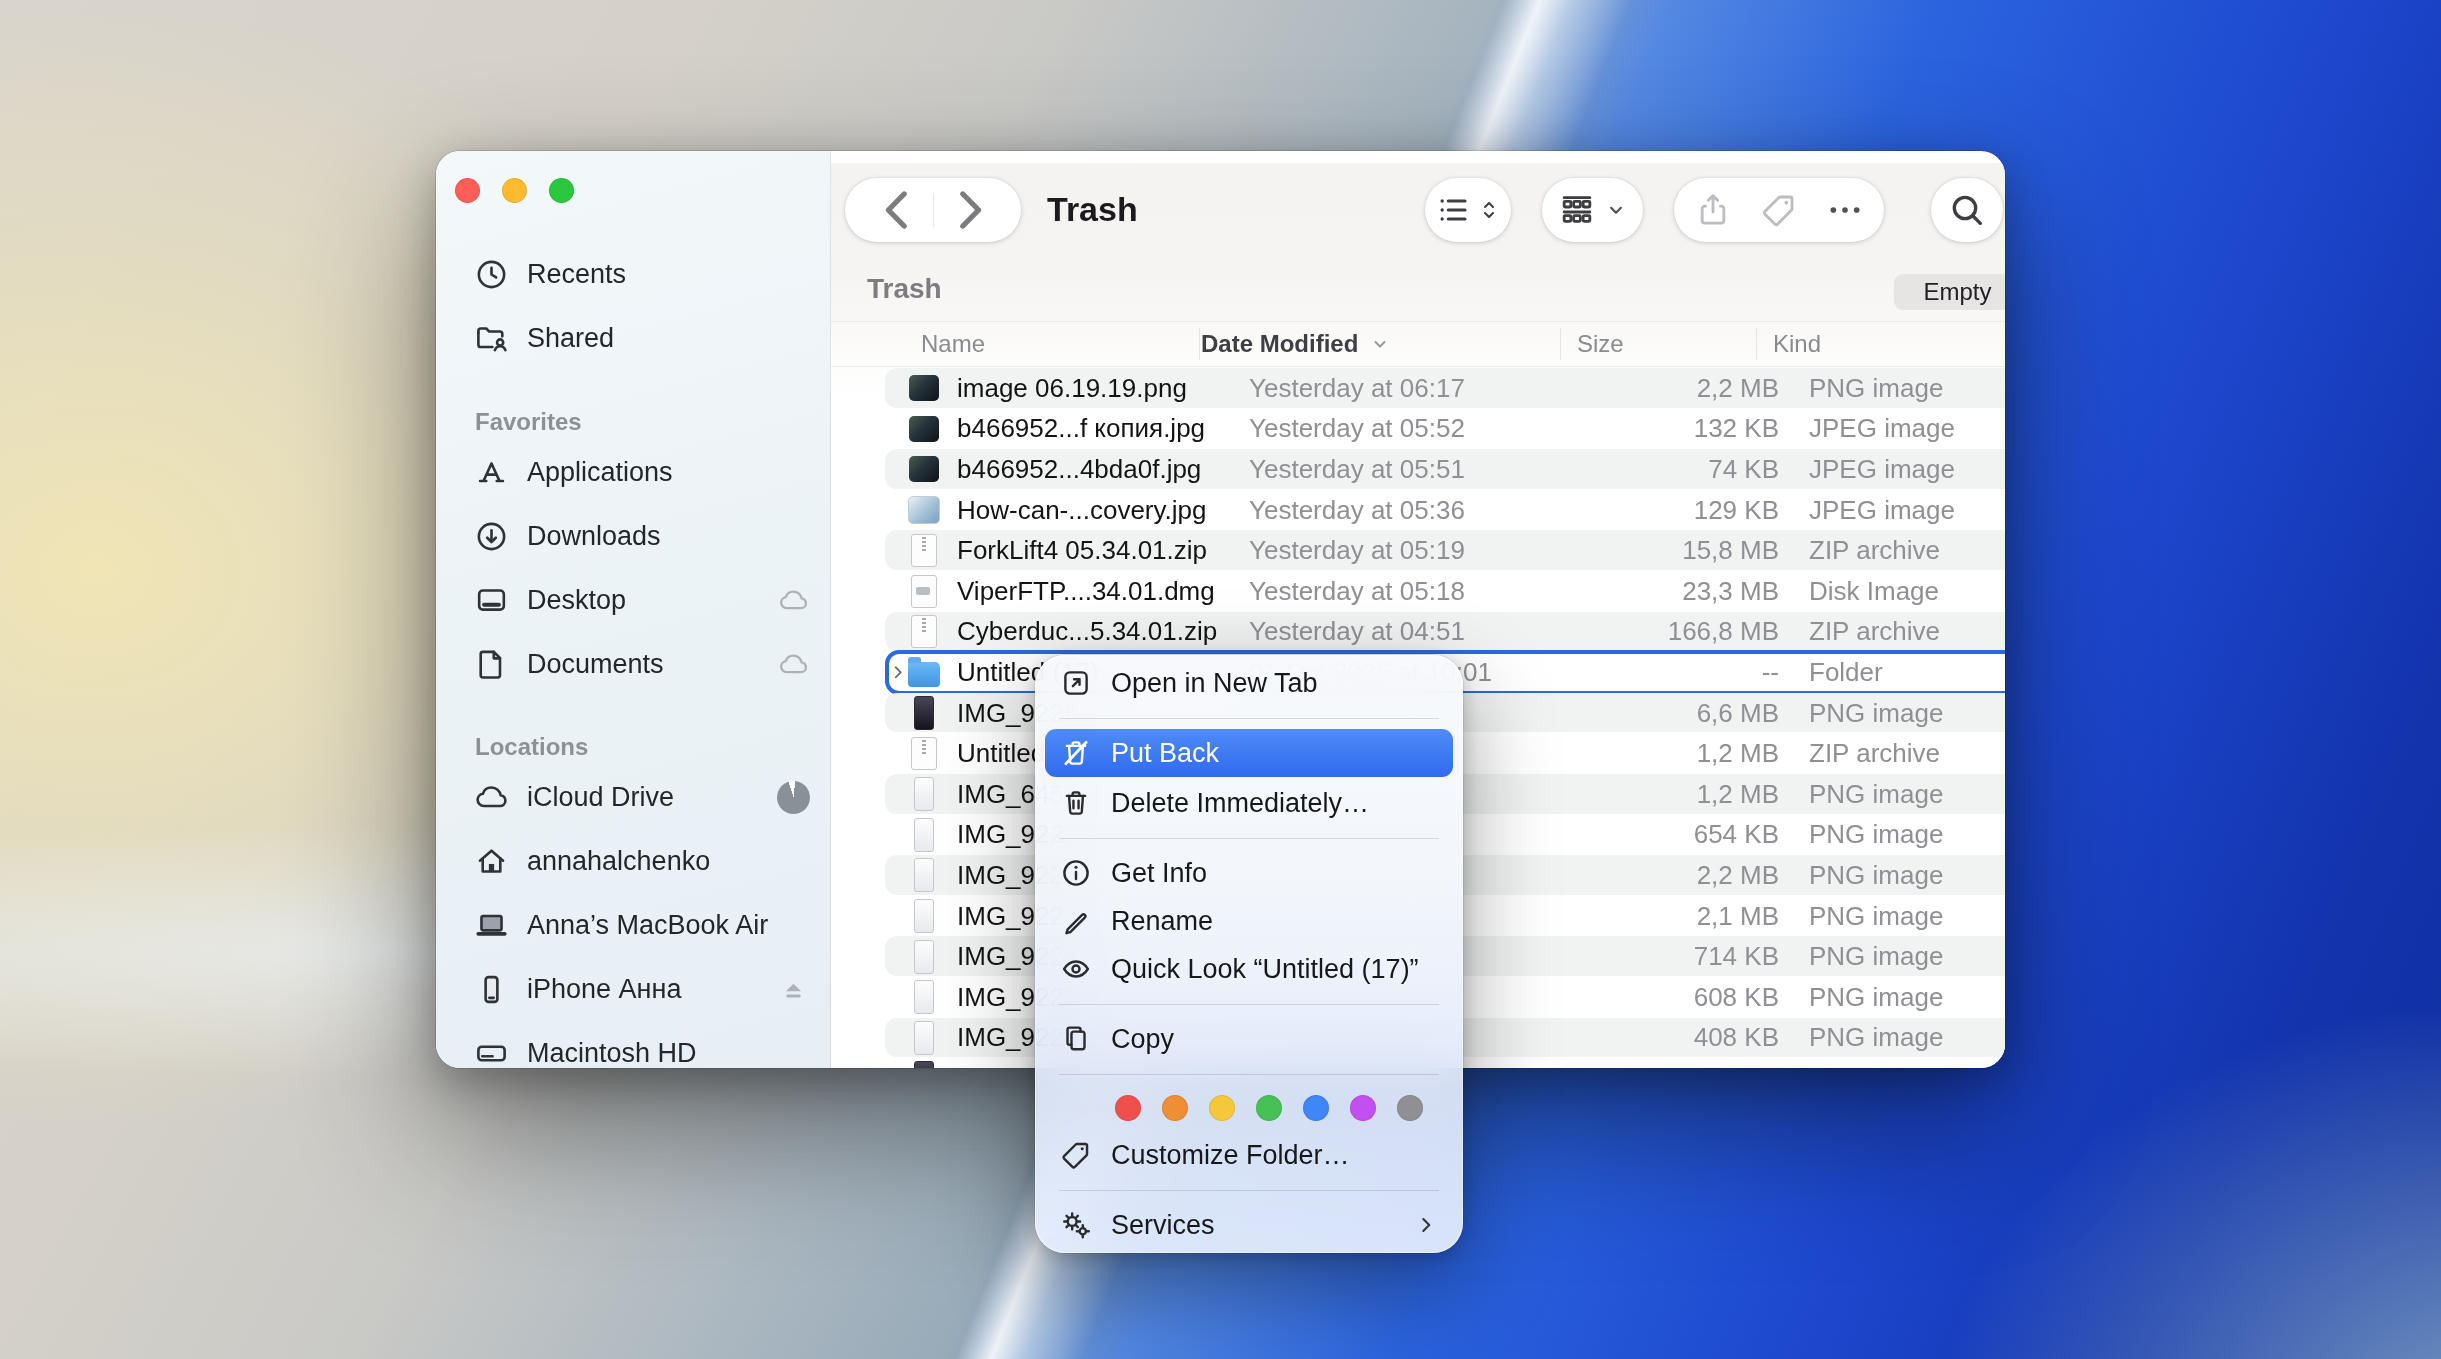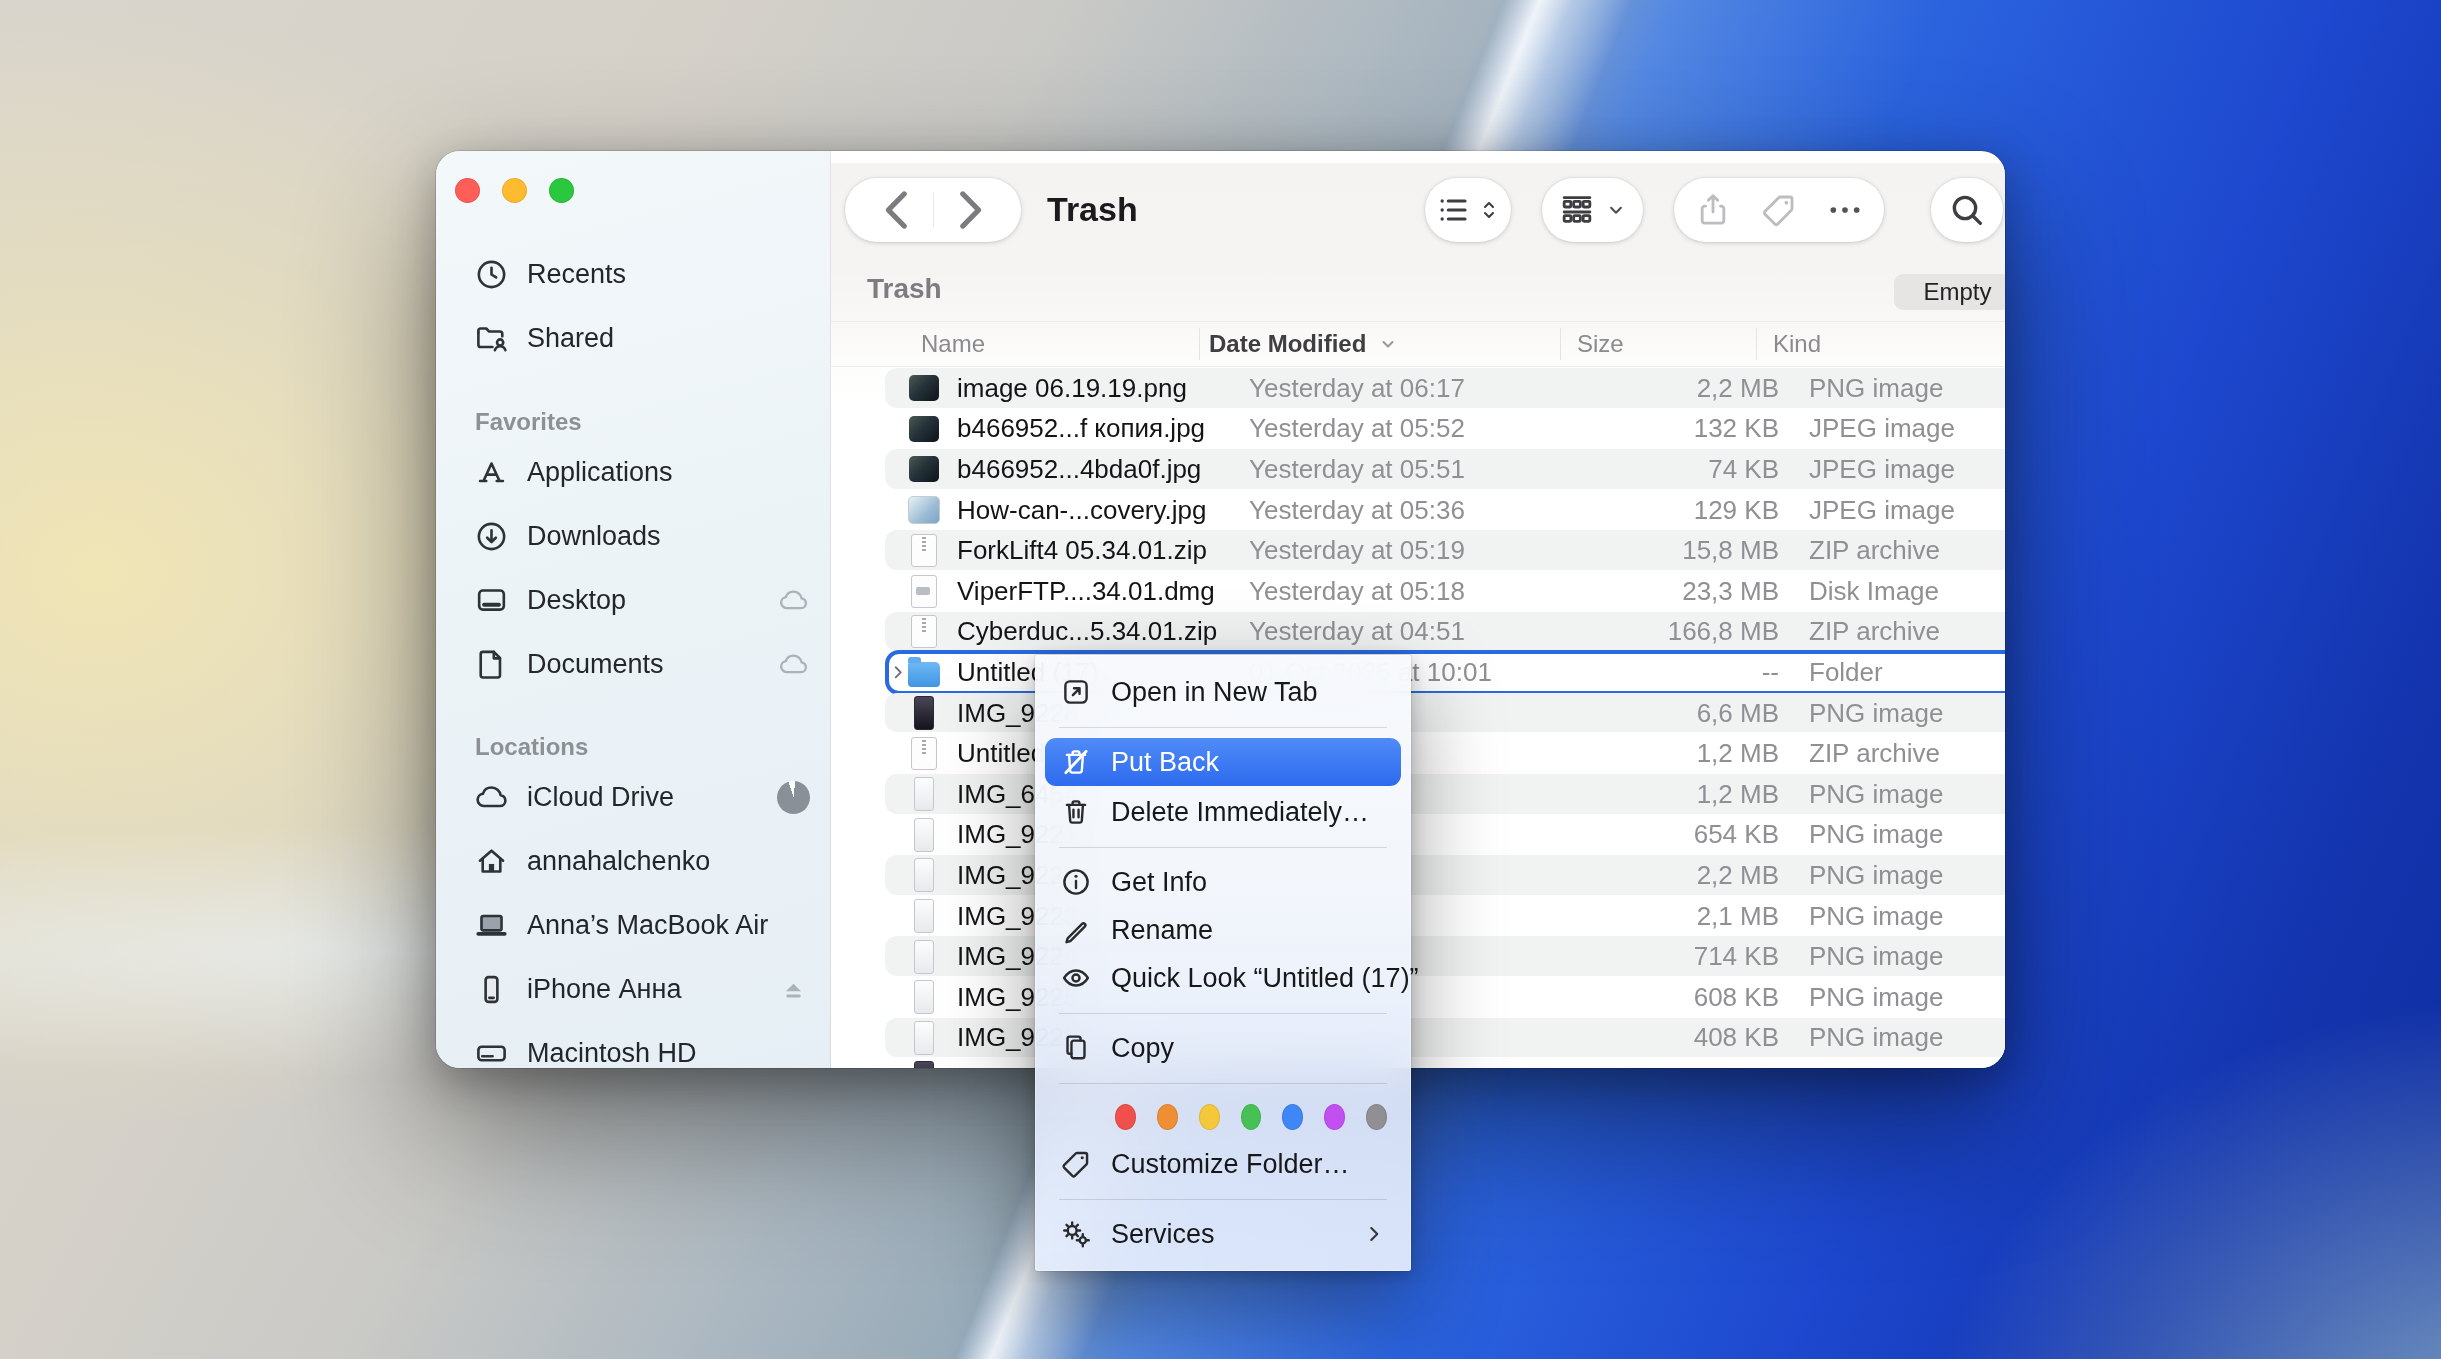--- a/index.html
+++ b/index.html
@@ -55,21 +55,21 @@
   .ic-dark{color:#3d3d42}.ic-light{color:#bcbcc1}.ic-mid{color:#515156}
 
   .section-title{position:absolute;left:36px;top:110px;font-size:28px;font-weight:700;color:#7d7d81;}
   .empty-btn{position:absolute;left:1063px;top:111px;width:107px;height:36px;border-radius:9px;
      background:#e6e5e4;display:flex;align-items:center;justify-content:center;
      font-size:24px;color:#222225;padding-left:10px;}
 
   .colhead{position:absolute;left:0;right:0;top:158px;height:44px;
      border-top:1px solid #ececeb;border-bottom:1px solid #ececeb;font-size:24px;color:#8a8a8f;}
   .ch{position:absolute;top:0;height:44px;display:flex;align-items:center;gap:10px;}
-  .ch-name{left:90px;}  .ch-date{left:378px;color:#3e3e43;font-weight:700;}
+  .ch-name{left:90px;}  .ch-date{left:370px;color:#3e3e43;font-weight:700;}
   .ch-size{left:746px;} .ch-kind{left:942px;}
   .ch-chev{width:24px;height:24px;color:#97979c;}
   .cdiv{position:absolute;top:6px;bottom:6px;width:1px;background:#e4e4e4;}
 
   
   #file-list{position:absolute;left:0;right:0;top:205px;bottom:0;overflow:hidden;padding-left:36px;}
   .row{position:relative;height:40.6px;font-size:26px;color:#141416;}
   .row .rowbg{position:absolute;left:18px;width:1150px;top:0;bottom:1px;border-radius:12px;}
   .row.striped .rowbg{background:#f1f3f3;}
   .row.selected .rowbg{background:#fff;border:4px solid #2a6ae0;border-radius:14px;top:-2px;bottom:-2px;}
@@ -89,21 +89,21 @@
   .fi-zip,.fi-dmg{width:24px;height:31px;background:#fdfdfd;border:1px solid #c7c7cb;border-radius:3px;position:relative;}
   .fi-zip::after{content:"";position:absolute;left:50%;top:2px;margin-left:-2px;width:4px;height:14px;
      background:repeating-linear-gradient(180deg,#a7a7ad 0 2px,transparent 2px 4px);}
   .fi-dmg::after{content:"";position:absolute;left:4px;top:11px;width:14px;height:8px;border-radius:2px;background:#b9bdc4;}
   .fi-folder{width:32px;height:25px;background:linear-gradient(180deg,#6fb9f4,#3f94e4);border-radius:3px 5px 4px 4px;position:relative;margin-top:4px;}
   .fi-folder::before{content:"";position:absolute;top:-5px;left:0;width:13px;height:6px;background:#60acee;border-radius:3px 3px 0 0;}
   .fi-shot-dark{width:18px;height:32px;background:linear-gradient(180deg,#4a4658,#15131c);border:1px solid #2a2a33;border-radius:3px;}
   .fi-shot-light{width:18px;height:32px;background:linear-gradient(180deg,#fdfdfd,#e7e9ee);border:1px solid #c4c7cc;border-radius:3px;}
 
   
-  .menu{position:absolute;left:1035px;top:655px;width:376px;border-radius:3px;padding:13px 0;
+  .menu{position:absolute;left:1035px;top:655px;width:428px;border-radius:30px;padding:4px 0;
      background:linear-gradient(180deg,rgba(247,249,252,.94) 0%,rgba(241,245,251,.93) 40%,rgba(225,233,250,.92) 72%,rgba(228,236,252,.94) 100%);
      box-shadow:0 34px 90px rgba(0,0,0,.38),0 4px 18px rgba(0,0,0,.2),0 0 0 1px rgba(0,0,0,.07),inset 0 0 0 1px rgba(255,255,255,.4);
      backdrop-filter:blur(26px);z-index:10;}
   .m-item{height:48px;display:flex;align-items:center;gap:18px;padding:0 24px;font-size:27px;color:#17181a;}
   .m-item .micon{width:34px;height:34px;flex:none;color:#2a2b2e;}
   .m-item.hl{height:48px;margin:2px 10px;padding:0 14px;border-radius:11px;color:#fff;
      background:linear-gradient(180deg,#4f8bf8,#2e6bee);}
   .m-item.hl .micon{color:#fff;}
   .m-sep{height:1px;background:rgba(60,60,70,.17);margin:10.5px 24px;}
   .m-tags{height:46px;display:flex;align-items:center;gap:21px;padding:0 24px 0 80px;}

